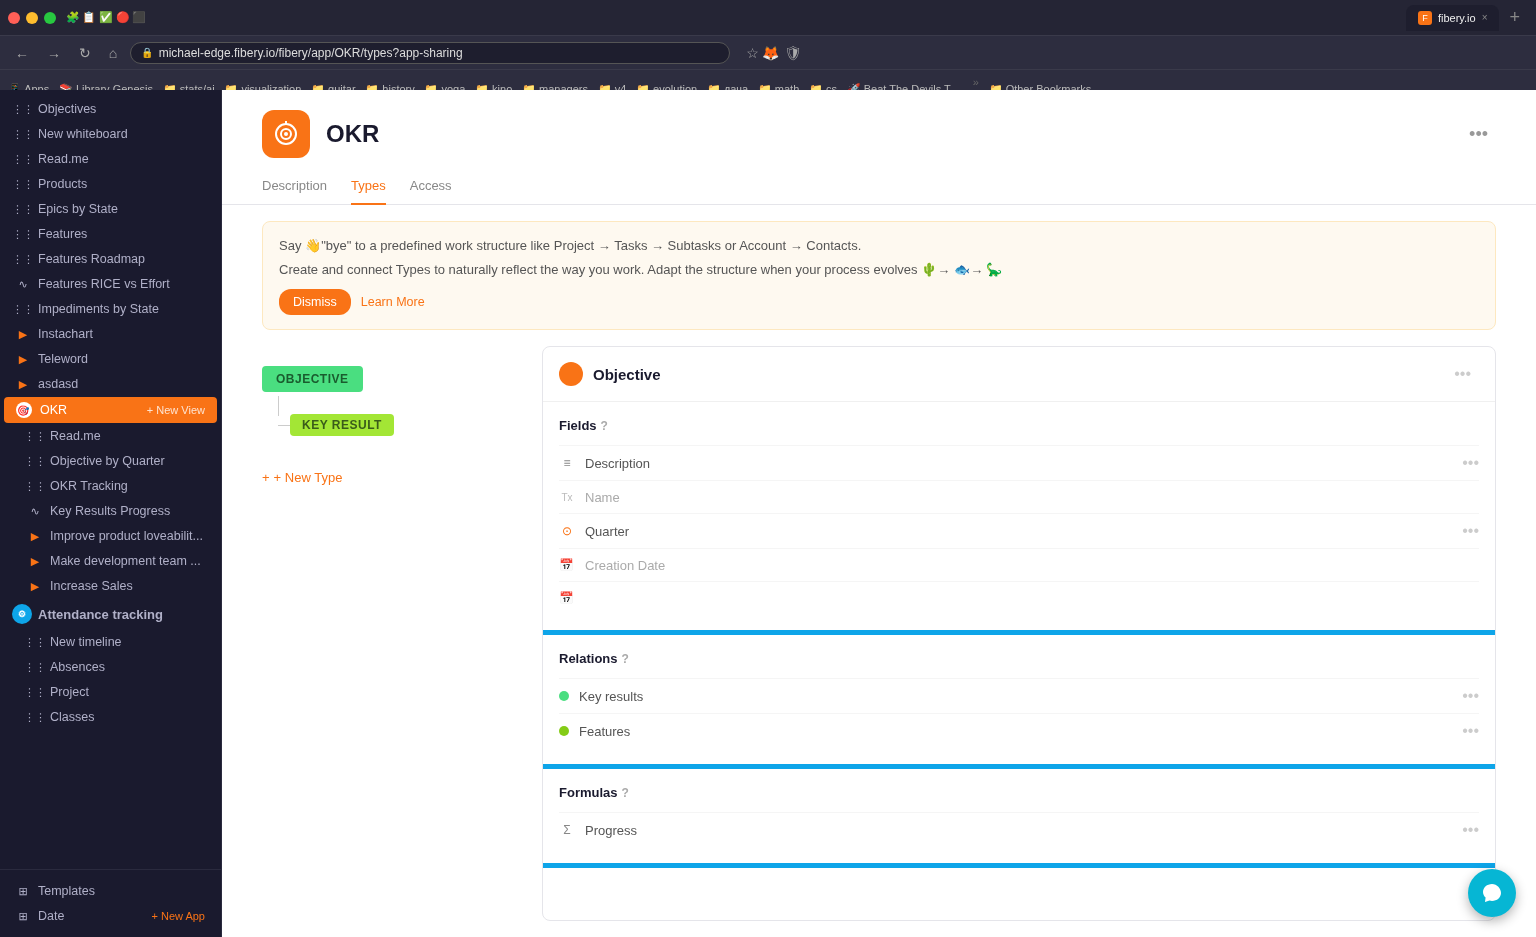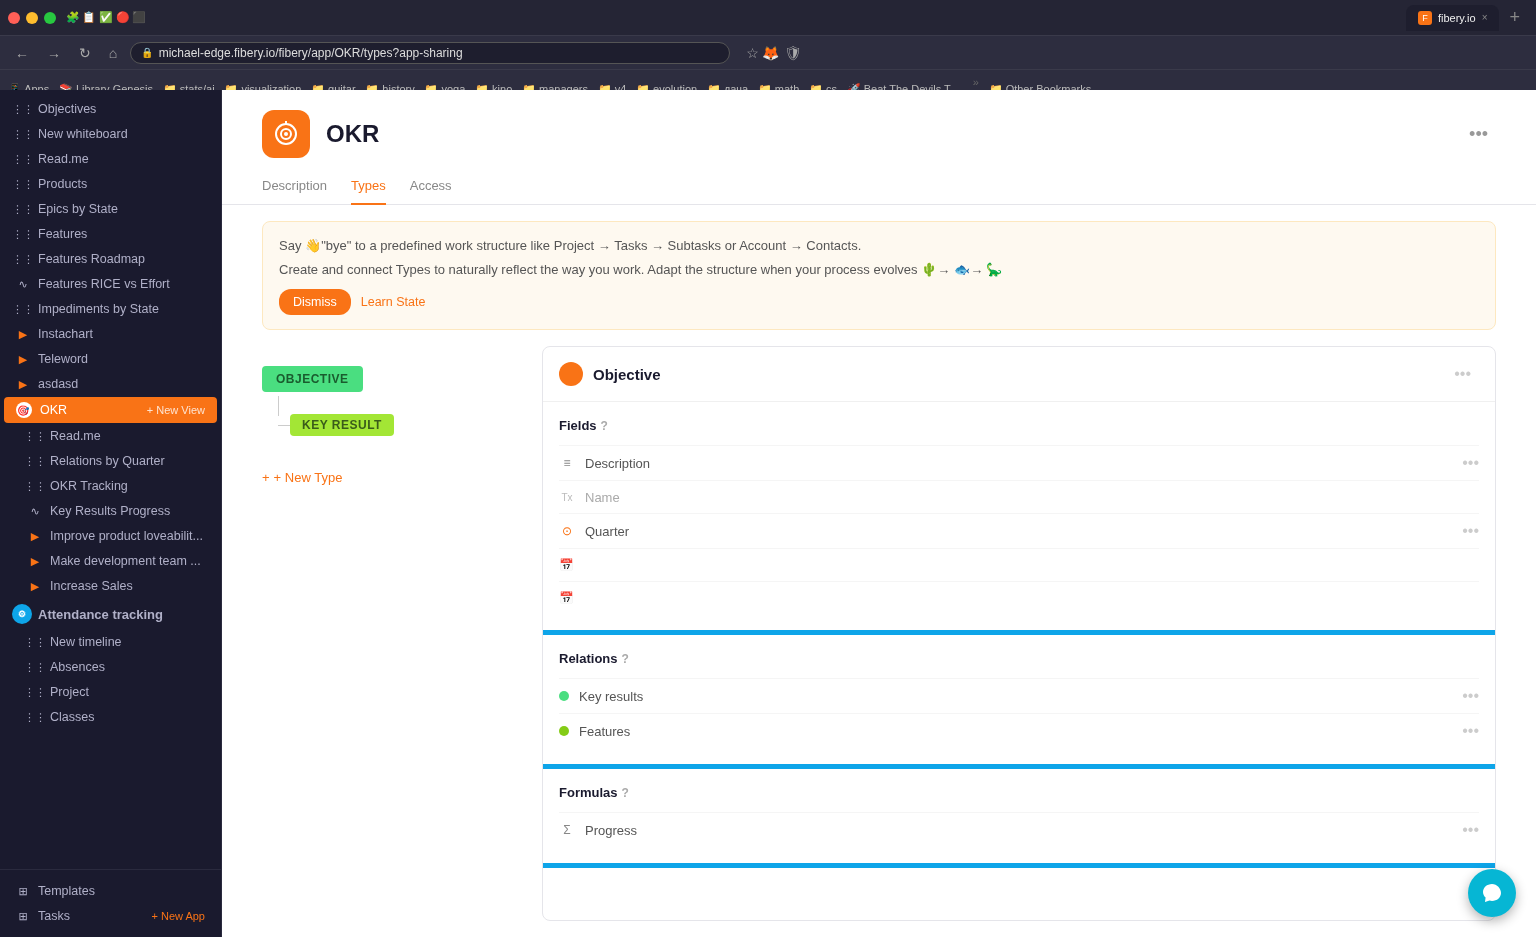--- a/index.html
+++ b/index.html
@@ -454,21 +454,21 @@
         <span class="item-label">OKR</span>
         <span class="new-view-btn">+ New View</span>
       </div>
 
       <div class="sidebar-item" style="padding-left:24px;">
         <span class="item-icon">⋮⋮</span>
         <span class="item-label">Read.me</span>
       </div>
       <div class="sidebar-item" style="padding-left:24px;">
         <span class="item-icon">⋮⋮</span>
-        <span class="item-label">Relations by Quarter</span>
+        <span class="item-label">Objective by Quarter</span>
       </div>
       <div class="sidebar-item" style="padding-left:24px;">
         <span class="item-icon">⋮⋮</span>
         <span class="item-label">OKR Tracking</span>
       </div>
       <div class="sidebar-item" style="padding-left:24px;">
         <span class="item-icon">∿</span>
         <span class="item-label">Key Results Progress</span>
       </div>
       <div class="sidebar-item" style="padding-left:24px;">
@@ -508,21 +508,21 @@
     </div>
 
     <div class="sidebar-bottom">
       <div class="sidebar-item">
         <span class="item-icon">⊞</span>
         <span class="item-label">Templates</span>
       </div>
       <div class="sidebar-item" style="justify-content:space-between;">
         <div style="display:flex;align-items:center;gap:8px;">
           <span class="item-icon">⊞</span>
-          <span class="item-label">Tasks</span>
+          <span class="item-label">Date</span>
         </div>
         <span style="font-size:11px;color:#f97316;">+ New App</span>
       </div>
     </div>
   </div>
 
   <div class="main-content">
 
     <div class="page-header">
       <div class="app-icon">
@@ -549,21 +549,21 @@
       <div class="tab-item">
         <span>Access</span>
       </div>
     </div>
 
     <div class="banner">
       <p>Say 👋"bye" to a predefined work structure like Project → Tasks → Subtasks or Account → Contacts.</p>
       <p style="margin-top:4px;">Create and connect Types to naturally reflect the way you work. Adapt the structure when your process evolves 🌵→ 🐟→ 🦕</p>
       <div class="banner-actions">
         <button class="btn-dismiss">Dismiss</button>
-        <button class="btn-learn">Learn State</button>
+        <button class="btn-learn">Learn More</button>
       </div>
     </div>
 
     <div class="types-area">
 
       <div class="diagram-panel">
         <div style="padding:10px 0;">
           <div style="margin-bottom:4px;">
             <span class="type-node-objective">OBJECTIVE</span>
           </div>
@@ -606,20 +606,21 @@
             <span class="field-icon" style="color:#bbb;font-size:10px;">Tx</span>
             <span class="field-name muted">Name</span>
           </div>
           <div class="field-row">
             <span class="field-icon" style="color:#f97316;">⊙</span>
             <span class="field-name">Quarter</span>
             <span class="field-dots">•••</span>
           </div>
           <div class="field-row">
             <span class="field-icon" style="color:#bbb;font-size:12px;">📅</span>
+            <span class="field-name muted">Creation Date</span>
           </div>
           <div class="field-row">
             <span class="field-icon" style="color:#bbb;font-size:12px;">📅</span>
           </div>
         </div>
 
         <div class="detail-section">
           <div class="detail-section-title">
             <span>Relations</span>
             <span class="help-icon">?</span>

